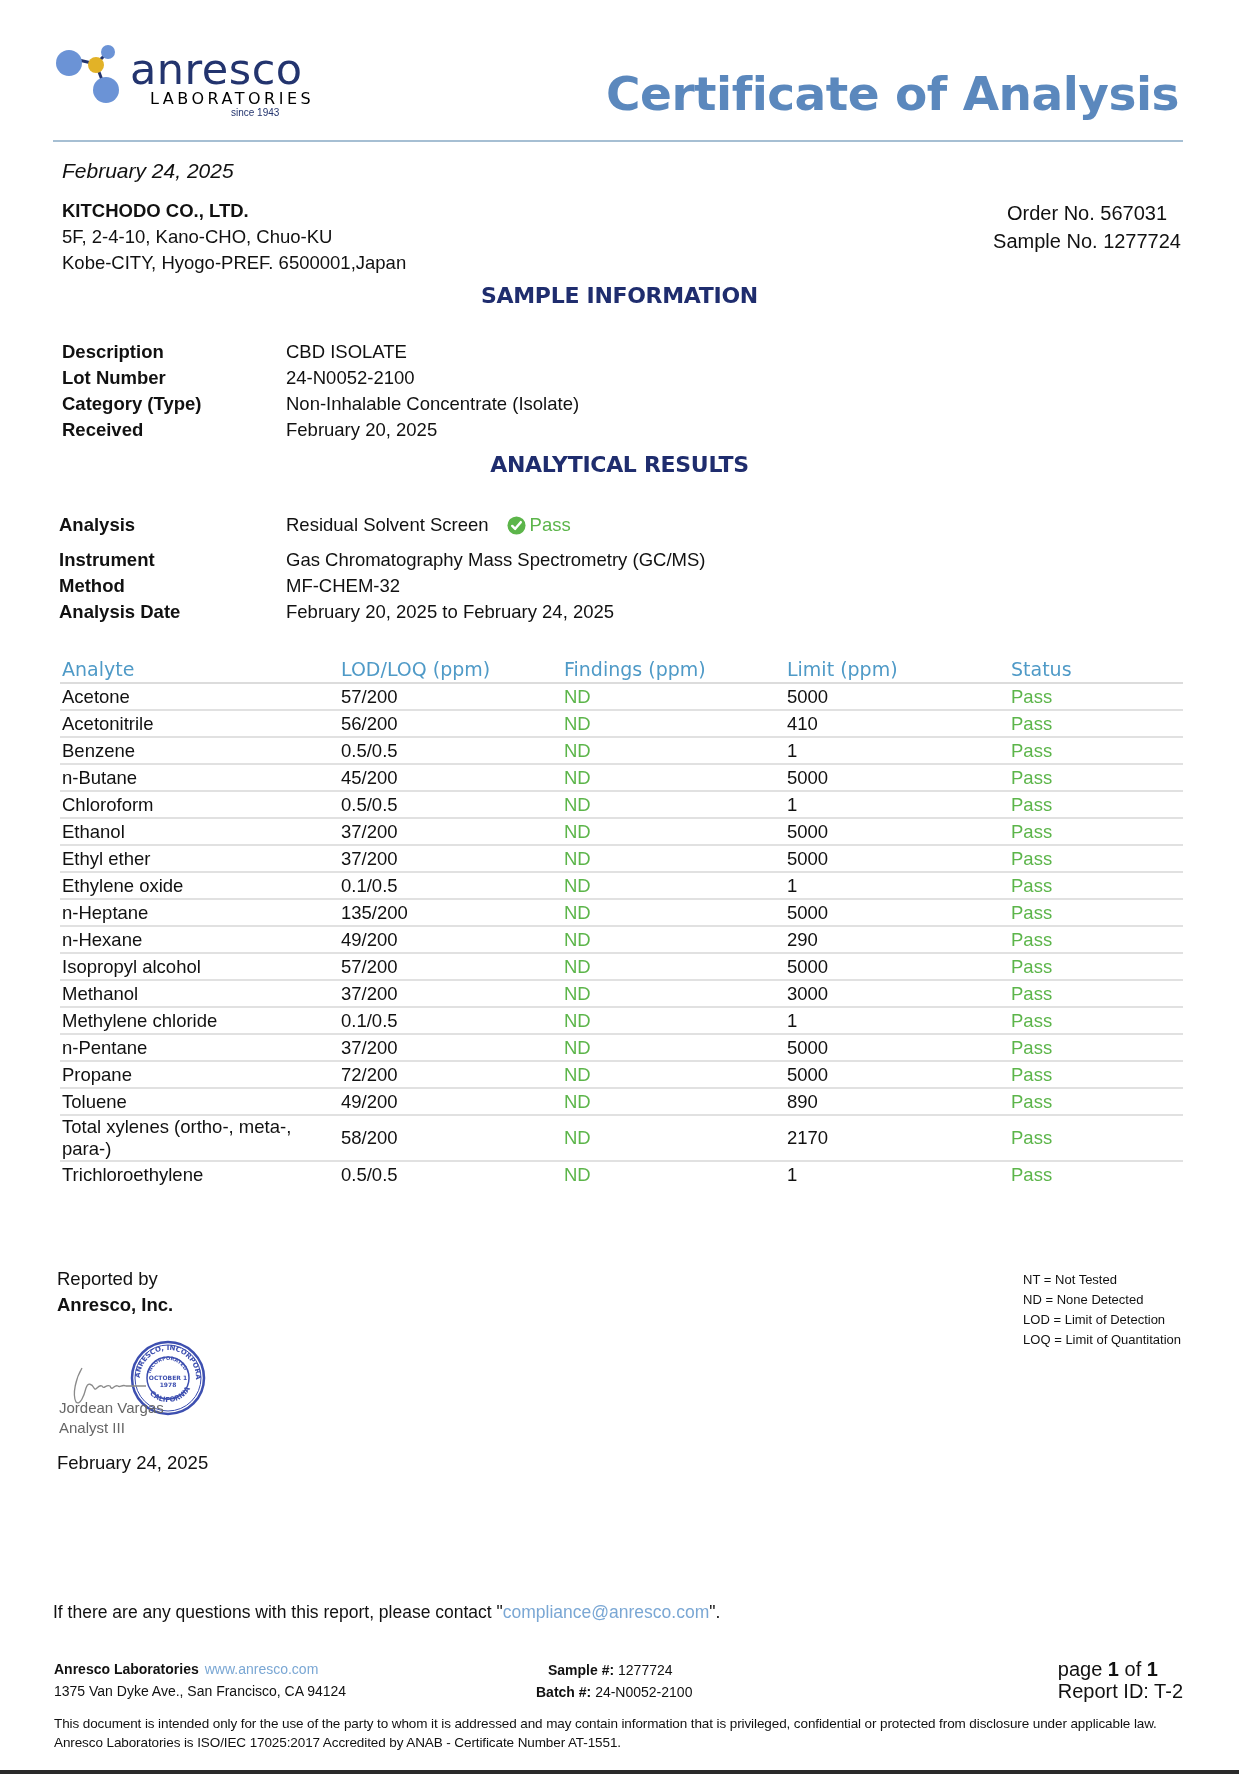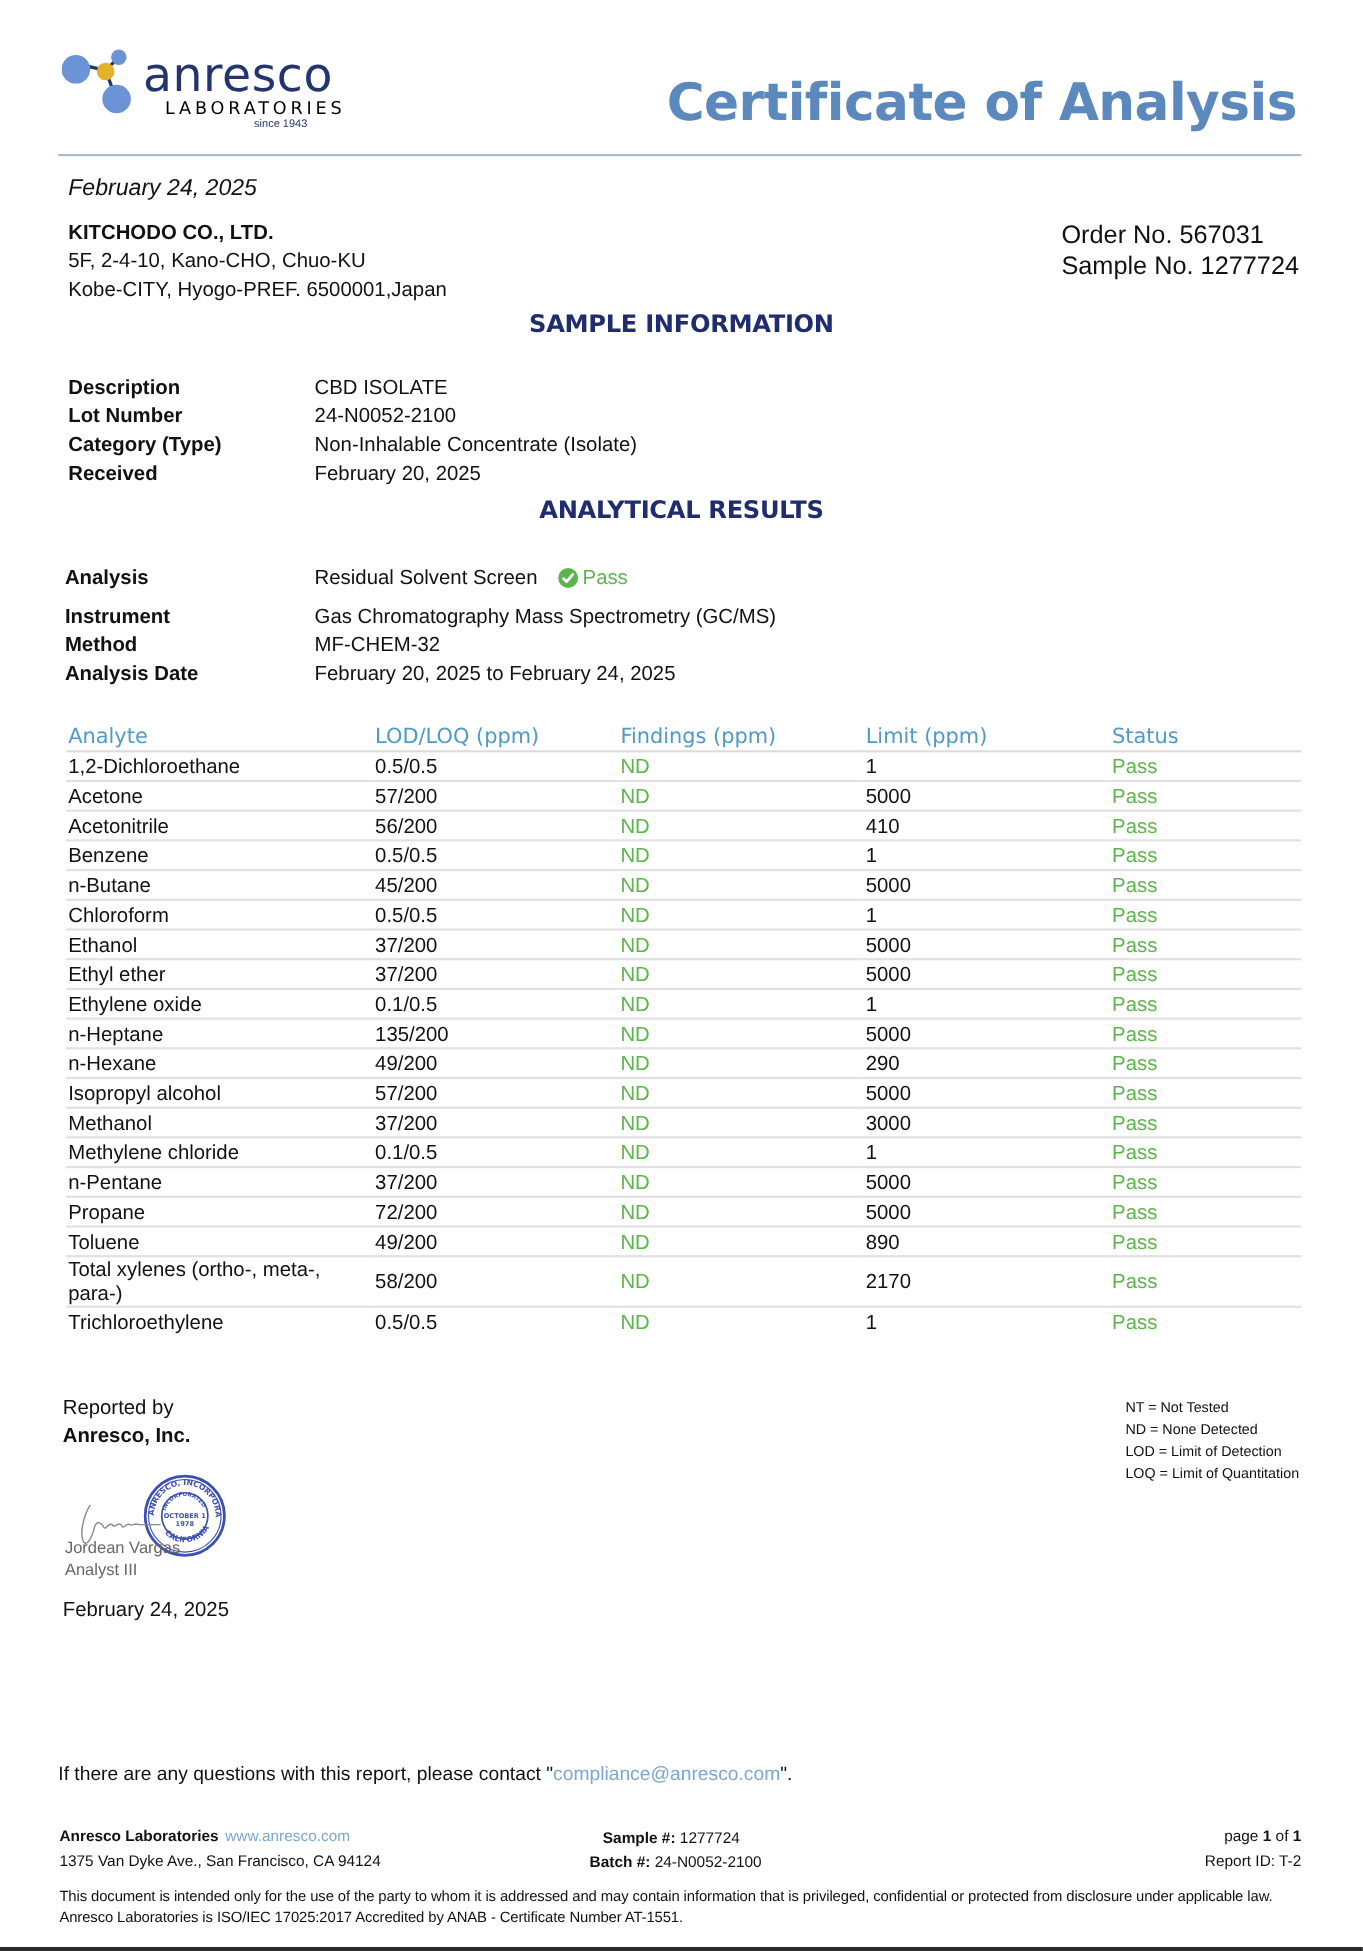--- a/index.html
+++ b/index.html
@@ -12,21 +12,21 @@
     .logo { left: 56px; top: 44px; width: 270px; height: 80px; }
     .logo-word { position: absolute; left: 74px; top: 4px; font-size: 43px; color: #23346e; letter-spacing: 0.5px; font-family: "DejaVu Sans", sans-serif; line-height: 1; }
     .logo-labs { position: absolute; left: 94px; top: 47px; font-size: 16px; color: #000000; letter-spacing: 3.5px; font-family: "DejaVu Sans", sans-serif; line-height: 1; }
     .logo-since { position: absolute; left: 175px; top: 64px; font-size: 10px; color: #23346e; font-family: "Liberation Sans", sans-serif; line-height: 1; }
     .title { right: 60px; top: 68px; font-size: 47px; font-weight: bold; color: #5b88bd; font-family: "DejaVu Sans", sans-serif; letter-spacing: -0.5px; line-height: 1.1; text-align: center; }
     .header-rule { left: 53px; top: 140px; width: 1130px; height: 2px; background: #a6bfd3; }
 
     .date-top { left: 62px; top: 158px; font-size: 21px; font-style: italic; line-height: 26px; }
     .company { left: 62px; top: 198px; font-size: 18.5px; line-height: 26px; }
     .company .name { font-weight: bold; }
-    .order-block { right: 58px; top: 199px; text-align: left; font-size: 23px; line-height: 28px; }
+    .order-block { right: 58px; top: 199px; text-align: center; font-size: 20px; line-height: 28px; }
 
     .section-head { left: 0; width: 1239px; text-align: center; font-size: 22px; font-weight: bold; color: #1f2d6e; font-family: "DejaVu Sans", sans-serif; letter-spacing: -0.3px; }
     .sec-sample { top: 283px; padding-left: 0; }
     .sec-results { top: 452px; }
 
     .kv { left: 62px; font-size: 18.5px; line-height: 26px; }
     .kv .row { display: flex; }
     .kv .k { width: 224px; font-weight: bold; }
     .kv .v { }
 
@@ -58,21 +58,21 @@
     .legend { right: 58px; top: 1270px; font-size: 13px; line-height: 20px; }
 
     
     .contact { left: 53px; top: 1602px; font-size: 17.5px; }
     .contact .email { color: #7aa7d4; }
     .foot-left { left: 54px; top: 1658px; font-size: 14px; line-height: 22px; }
     .foot-left .lab { font-weight: bold; }
     .foot-left .web { color: #7aa7d4; margin-left: 6px; }
     .foot-mid { left: 548px; top: 1659px; font-size: 14px; line-height: 22px; text-align: left; }
     .foot-mid b { font-weight: bold; }
-    .foot-right { right: 56px; top: 1658px; font-size: 14px; line-height: 22px; text-align: right; }
+    .foot-right { right: 56px; top: 1658px; font-size: 20px; line-height: 22px; }
     .disclaimer { left: 54px; top: 1714px; width: 1130px; font-size: 13.5px; line-height: 19px; letter-spacing: -0.1px; }
     .bottom-bar { left: 0; top: 1770px; width: 1239px; height: 4px; background: #2a2a2a; }
   </style>
 </head>
 <body>
 
 <div class="abs logo">
   <svg width="70" height="60" viewBox="0 0 70 60" style="position:absolute;left:0;top:0;">
     <line x1="14" y1="14" x2="40" y2="20" stroke="#23346e" stroke-width="3"></line>
     <line x1="40" y1="20" x2="52" y2="8" stroke="#23346e" stroke-width="3"></line>
@@ -153,27 +153,20 @@
   <thead>
     <tr>
       <th class="col1">Analyte</th>
       <th class="col2">LOD/LOQ (ppm)</th>
       <th class="col3">Findings (ppm)</th>
       <th class="col4">Limit (ppm)</th>
       <th>Status</th>
     </tr>
   </thead>
   <tbody id="results-body">
-      <tr>
-        <td class="analyte">1,2-Dichloroethane</td>
-        <td class="lodloq">0.5/0.5</td>
-        <td class="nd">ND</td>
-        <td class="limit">1</td>
-        <td class="status">Pass</td>
-      </tr>
       <tr>
         <td class="analyte">Acetone</td>
         <td class="lodloq">57/200</td>
         <td class="nd">ND</td>
         <td class="limit">5000</td>
         <td class="status">Pass</td>
       </tr>
       <tr>
         <td class="analyte">Acetonitrile</td>
         <td class="lodloq">56/200</td>

